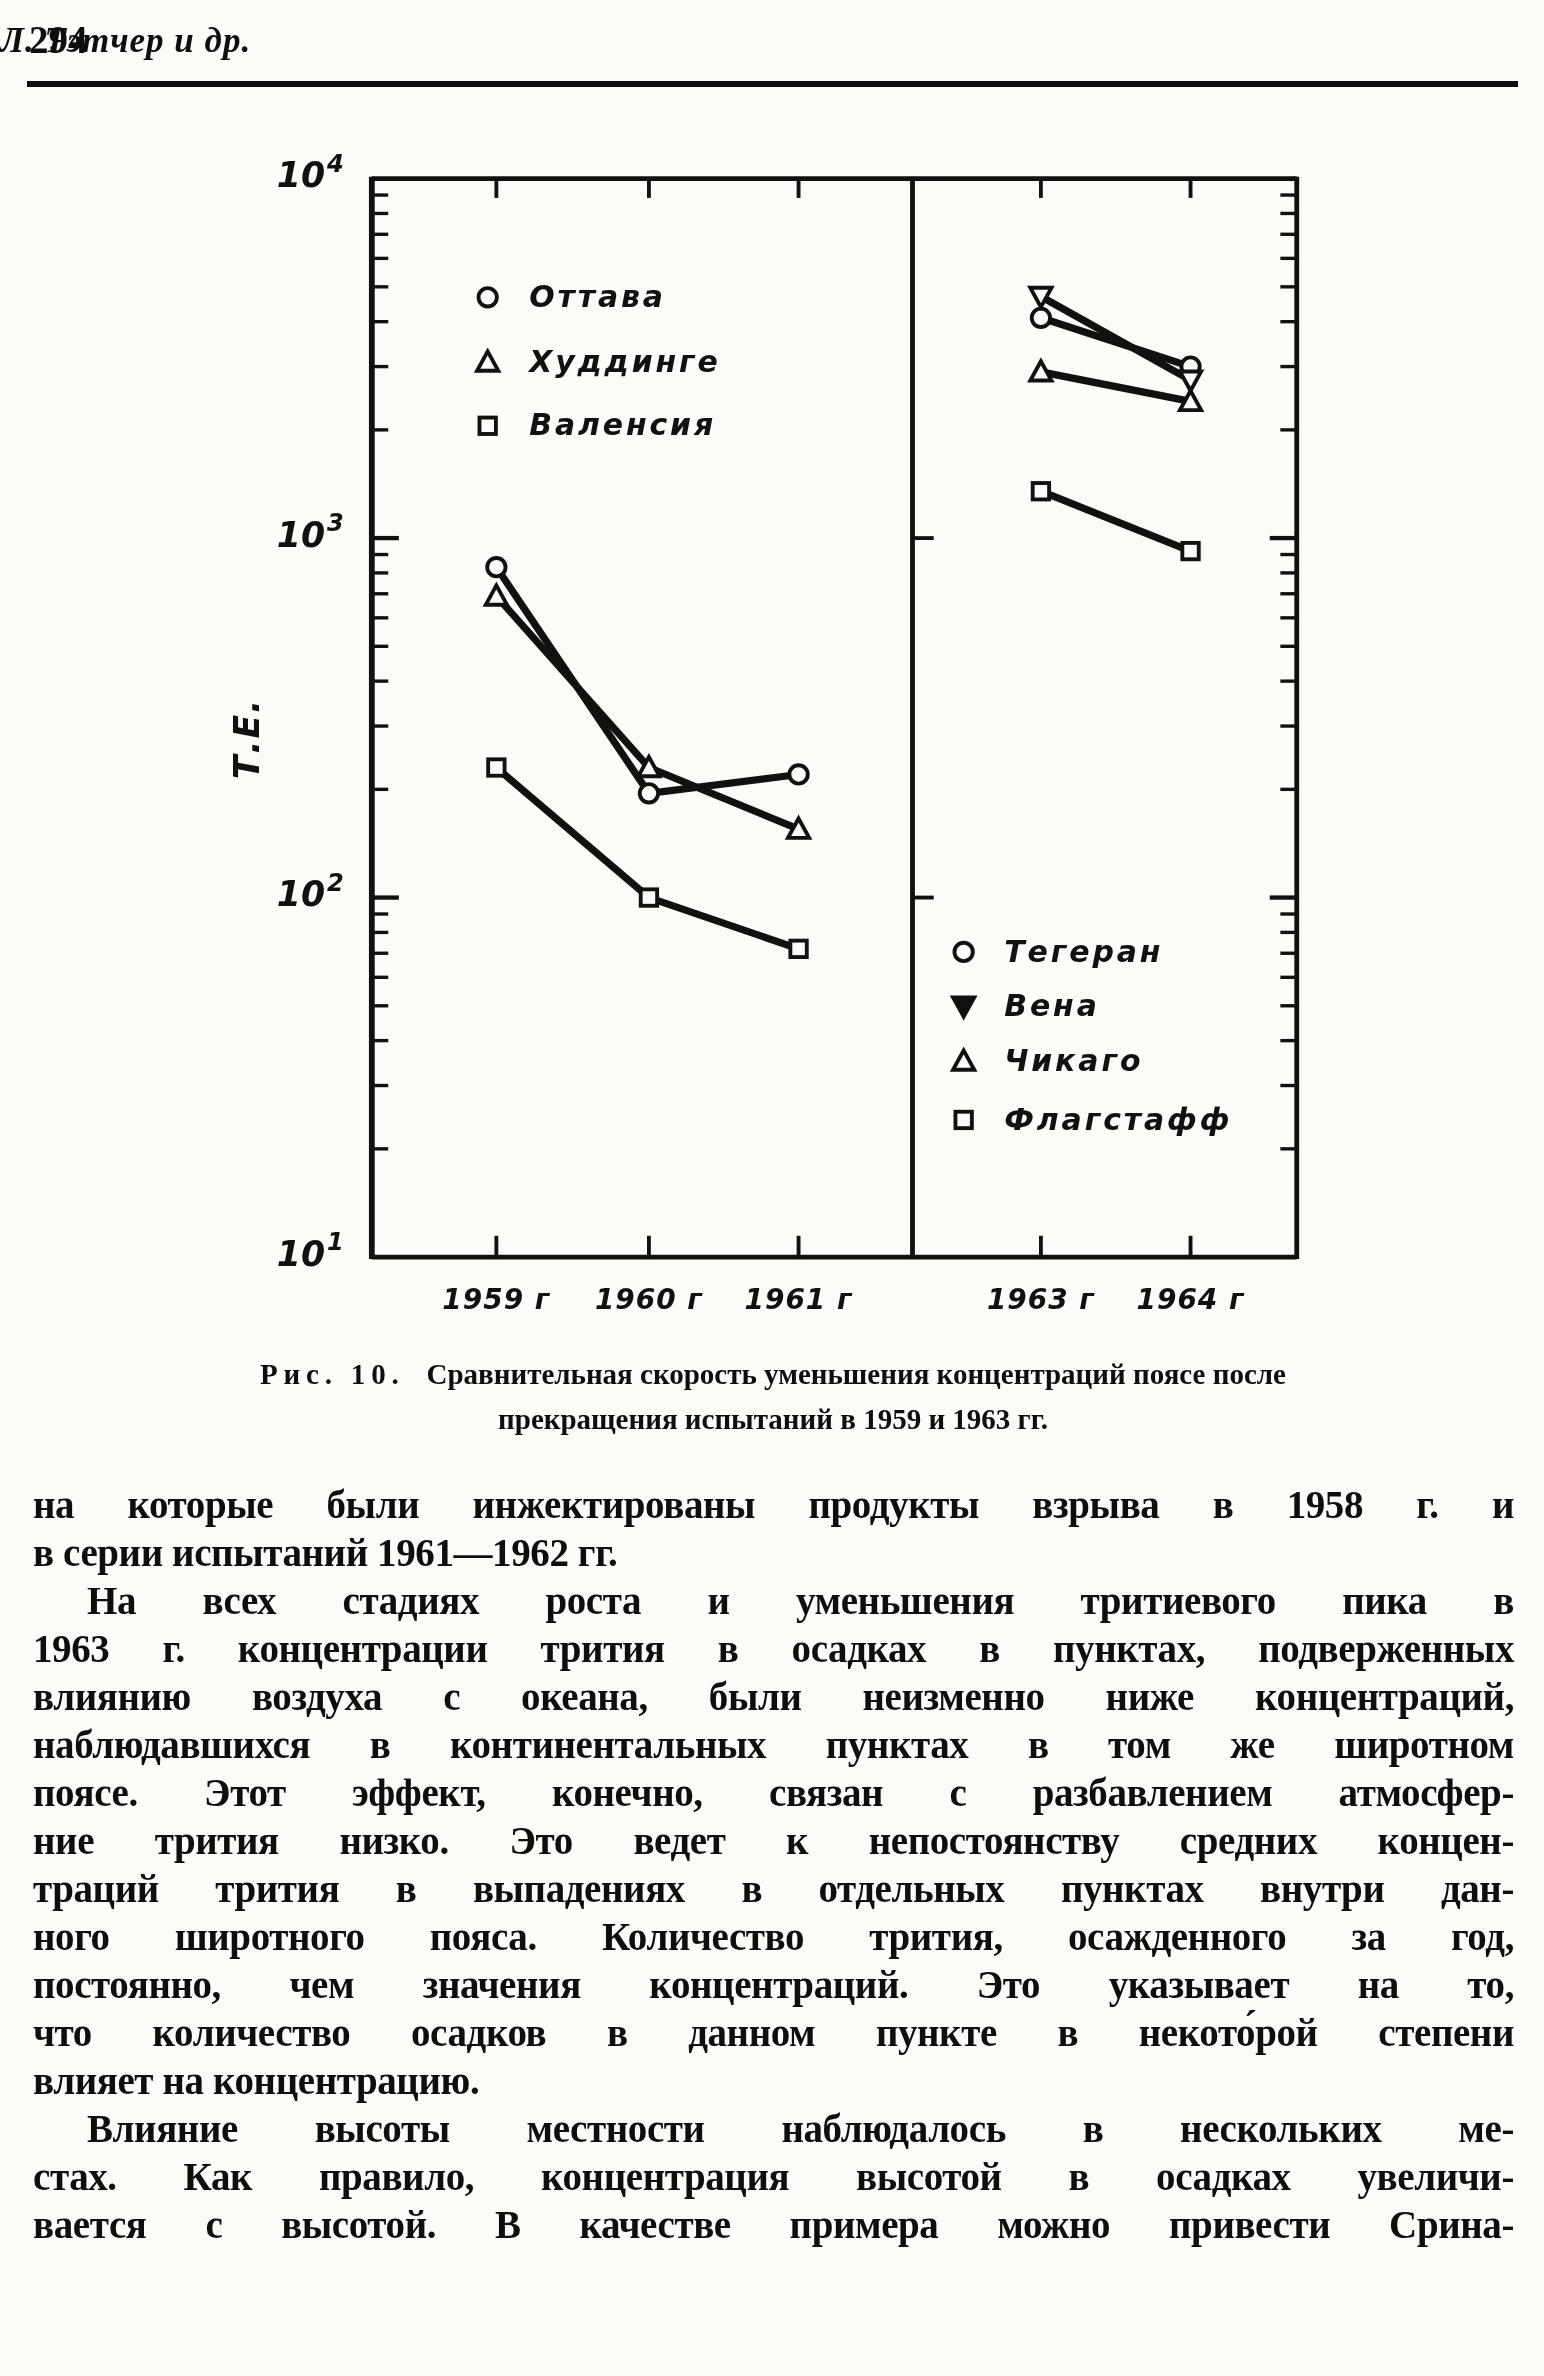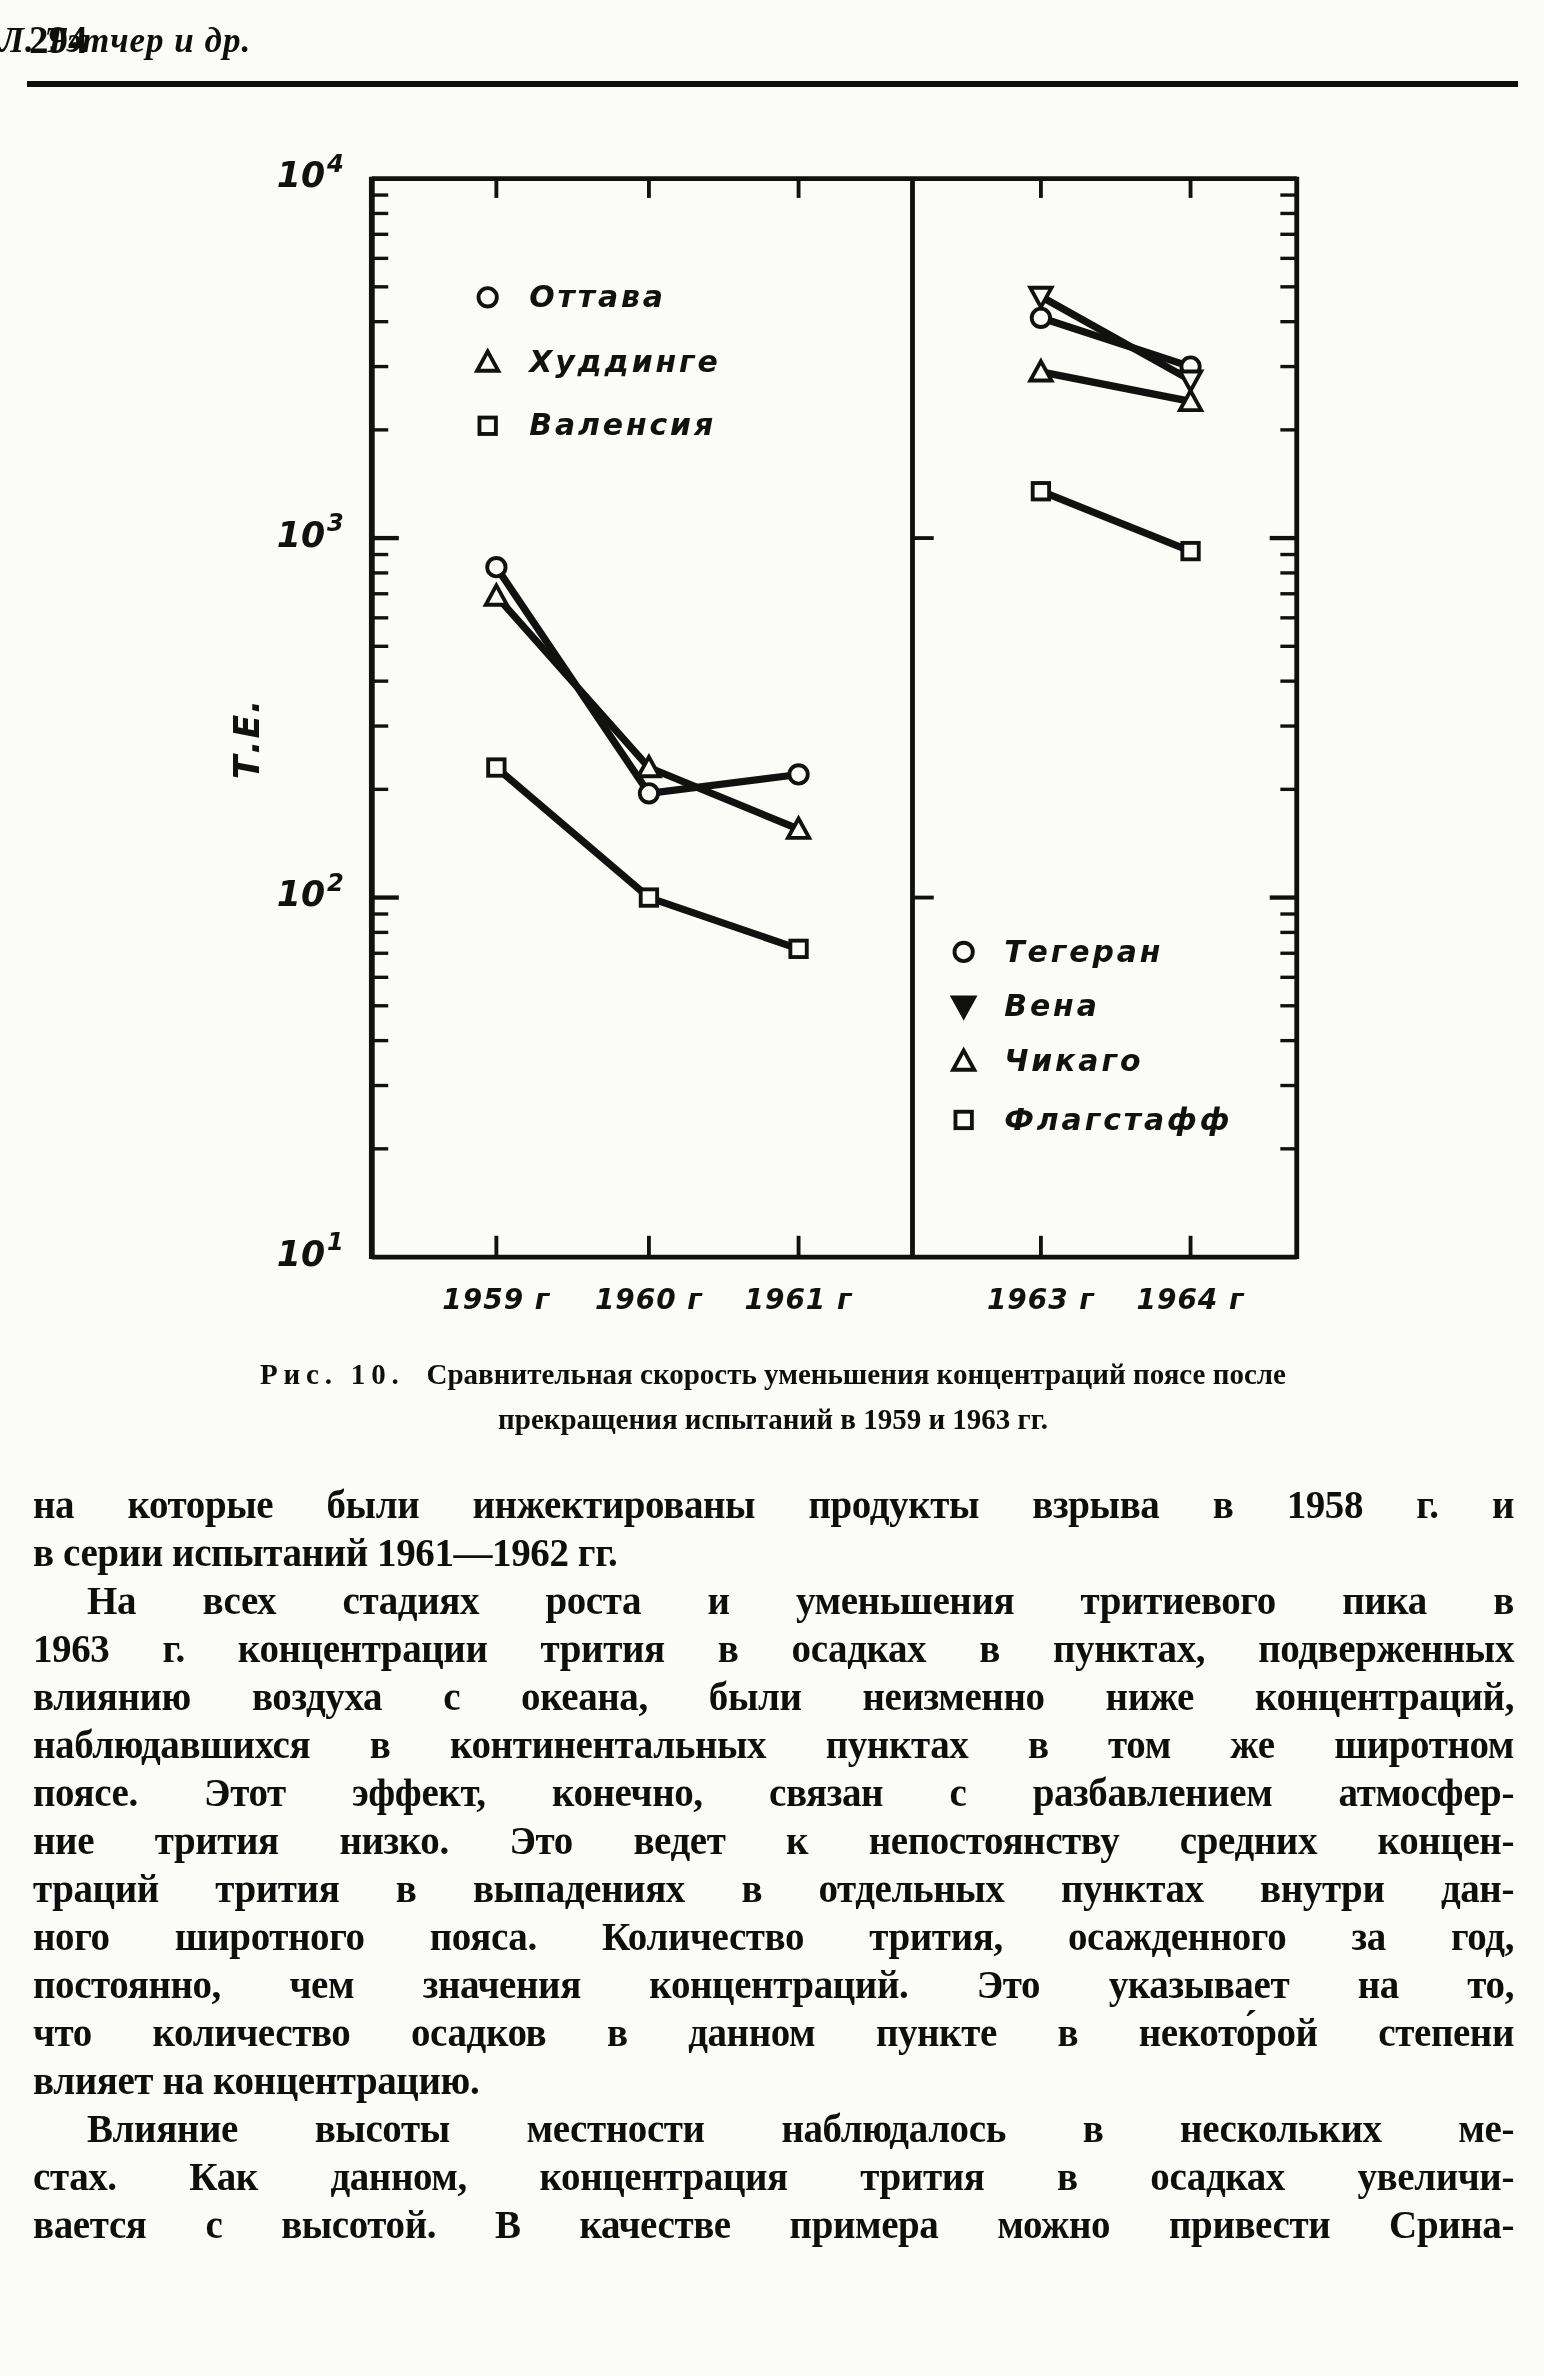--- a/index.html
+++ b/index.html
@@ -189,16 +189,16 @@
     <div class="bodyline">влиянию воздуха с океана, были неизменно ниже концентраций,</div>
     <div class="bodyline">наблюдавшихся в континентальных пунктах в том же широтном</div>
     <div class="bodyline">поясе. Этот эффект, конечно, связан с разбавлением атмосфер-</div>
     <div class="bodyline">ние трития низко. Это ведет к непостоянству средних концен-</div>
     <div class="bodyline">траций трития в выпадениях в отдельных пунктах внутри дан-</div>
     <div class="bodyline">ного широтного пояса. Количество трития, осажденного за год,</div>
     <div class="bodyline">постоянно, чем значения концентраций. Это указывает на то,</div>
     <div class="bodyline">что количество осадков в данном пункте в некото́рой степени</div>
     <div class="bodyline last">влияет на концентрацию.</div>
     <div class="bodyline indent">Влияние высоты местности наблюдалось в нескольких ме-</div>
-    <div class="bodyline">стах. Как данном, концентрация трития в осадках увеличи-</div>
+    <div class="bodyline">стах. Как правило, концентрация высотой в осадках увеличи-</div>
     <div class="bodyline">вается с высотой. В качестве примера можно привести Срина-</div>
   </div>
 
 
 </body></html>

